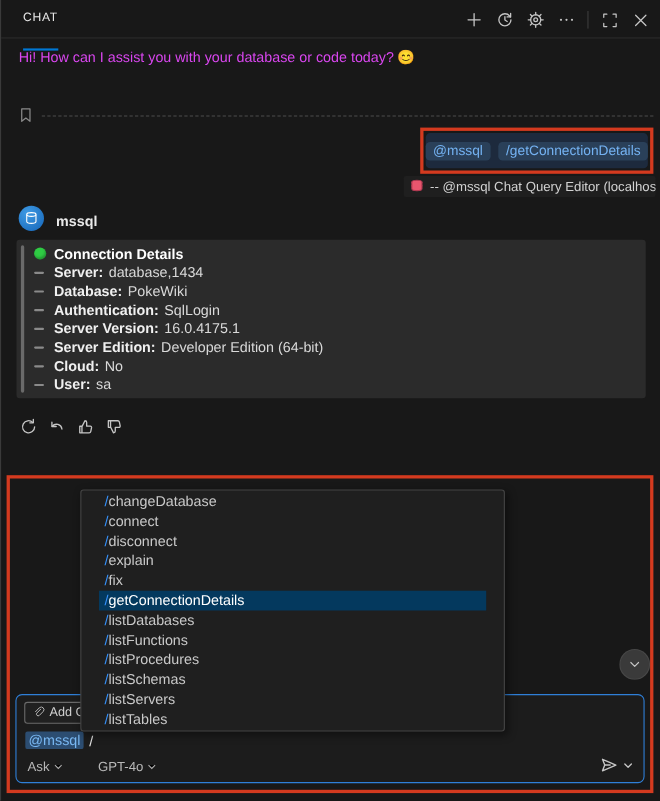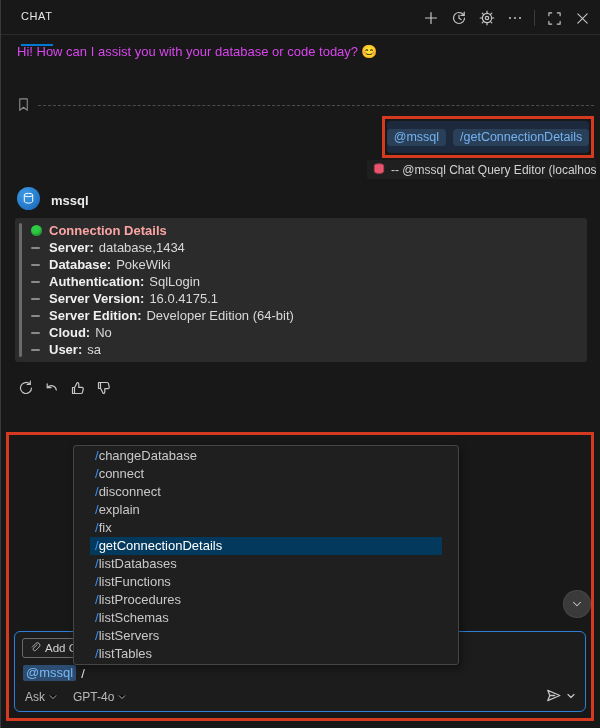--- a/index.html
+++ b/index.html
@@ -44,21 +44,21 @@
 
   
   #conn-block { left:14px; top:218px; width:572px; height:144px; background:#2b2b2b; border-radius:3px; }
   #conn-vbar { position:absolute; left:4px; top:5px; bottom:5px; width:3px; background:#6a6a6a; border-radius:2px; }
   #conn-content { position:absolute; left:16px; top:4px; right:8px; bottom:4px; display:flex; flex-direction:column; justify-content:space-around; }
   .conn-row { display:flex; align-items:center; font-size:13px; color:#d9d9d9; height:17px; }
   .bullet-col { width:18px; display:flex; align-items:center; }
   .dash { width:9px; height:2px; background:#8a8a8a; border-radius:1px; }
   .green-dot { width:11px; height:11px; border-radius:50%; background:#2fcb44; box-shadow:inset -1px -2px 2px rgba(0,0,0,.25); }
   .conn-row b { color:#f0f0f0; margin-right:5px; }
-  .conn-title { font-weight:bold; color:#fca5a5; }
+  .conn-title { font-weight:bold; color:#ffffff; }
 
   
   #actions { left:14px; top:377px; display:flex; gap:4px; }
   #actions .icon { width:22px; height:22px; border-radius:4px; cursor:pointer; }
 
   
   #bottom-annotation { left:5px; top:432px; width:588px; height:289px; }
 
   
   #dropdown { left:72px; top:445px; width:386px; background:#1f1f1f; border:1px solid #454545;
@@ -68,21 +68,21 @@
   .cmd-item.selected { background:#04395e; color:#ffffff; }
 
   
   #input-box { left:13px; top:631px; width:572px; height:81px; background:#1c1c1c;
     border:1px solid #2f7fd8; border-radius:6px; z-index:20; }
   #add-context { position:absolute; left:7px; top:6px; height:20px; display:flex; align-items:center; gap:4px;
     border:1px solid #6a6a6a; border-radius:3px; padding:0 7px; font-size:11.5px; color:#d0d0d0; cursor:pointer; background:#202020; }
   #input-line { position:absolute; left:8px; top:33px; display:flex; align-items:center; font-size:13px; }
   #agent-token { background:#2c4d71; color:#79b8f3; padding:0 3px 1px 3px; border-radius:2px; }
   #typed-text { color:#e6e6e6; margin-left:5px; }
-  #input-controls { position:absolute; left:10px; bottom:7px; display:flex; align-items:center; gap:16px; }
+  #input-controls { position:absolute; left:10px; bottom:7px; display:flex; align-items:center; gap:32px; }
   .selector { display:flex; align-items:center; gap:4px; font-size:12px; color:#b8b8b8; cursor:pointer; }
   .selector svg { stroke:#b0b0b0; }
   #send-area { position:absolute; right:10px; bottom:7px; display:flex; align-items:center; gap:5px; }
   #send-area .icon { cursor:pointer; }
 
   
   #scroll-btn { left:562px; top:590px; width:28px; height:28px; border-radius:50%; background:#3a3a3a;
     border:1px solid rgba(255,255,255,.07); display:flex; align-items:center; justify-content:center;
     z-index:25; cursor:pointer; }
 </style>

